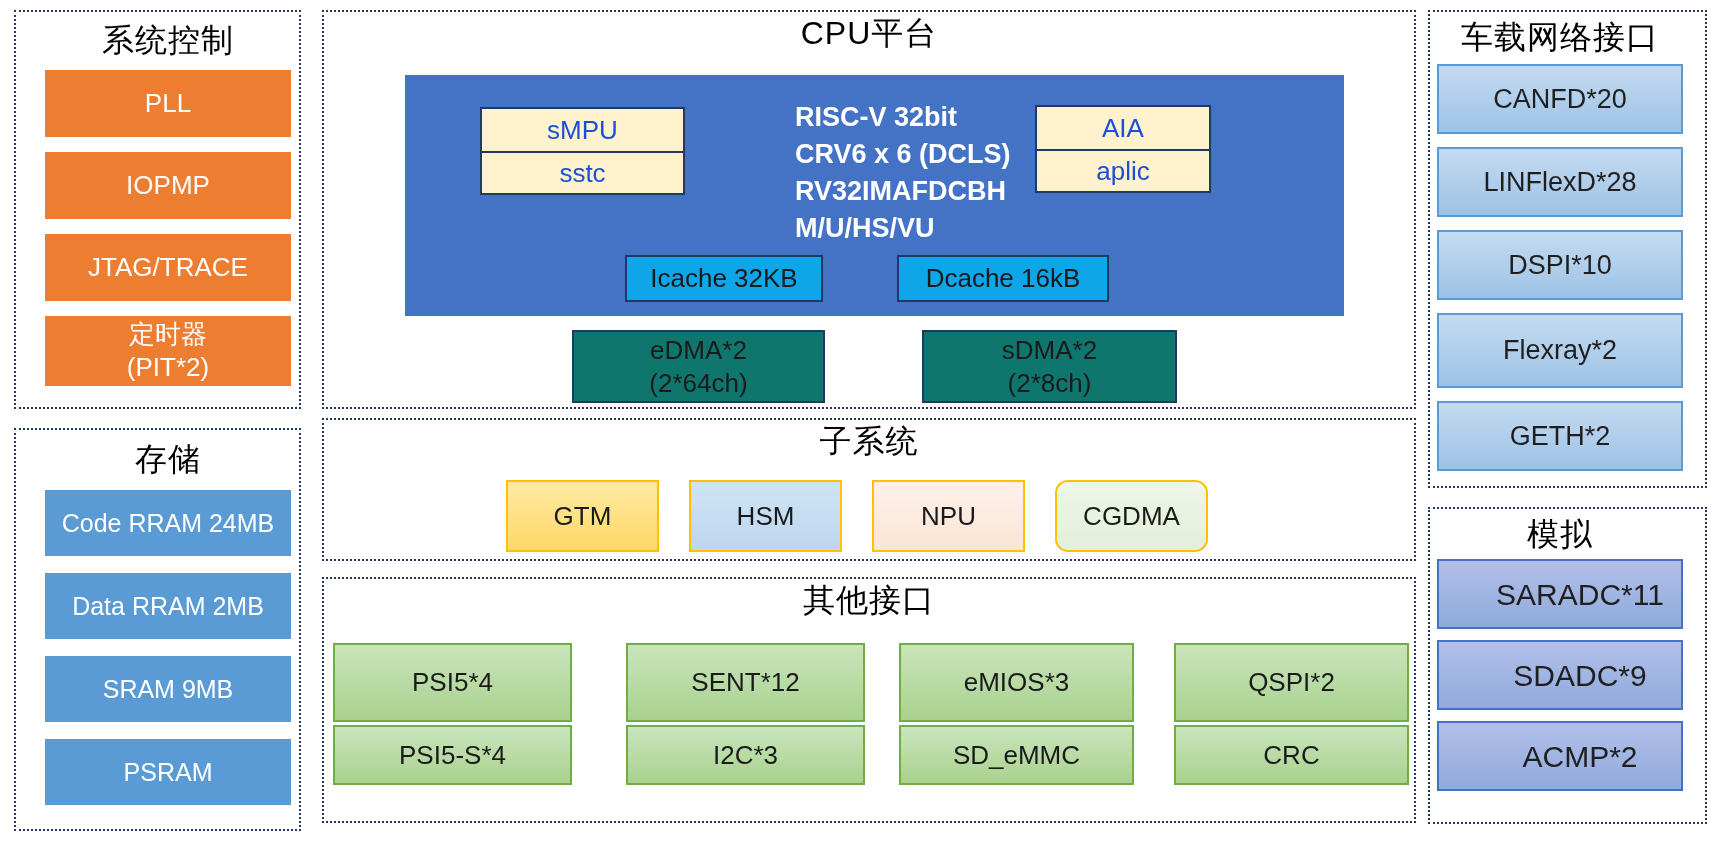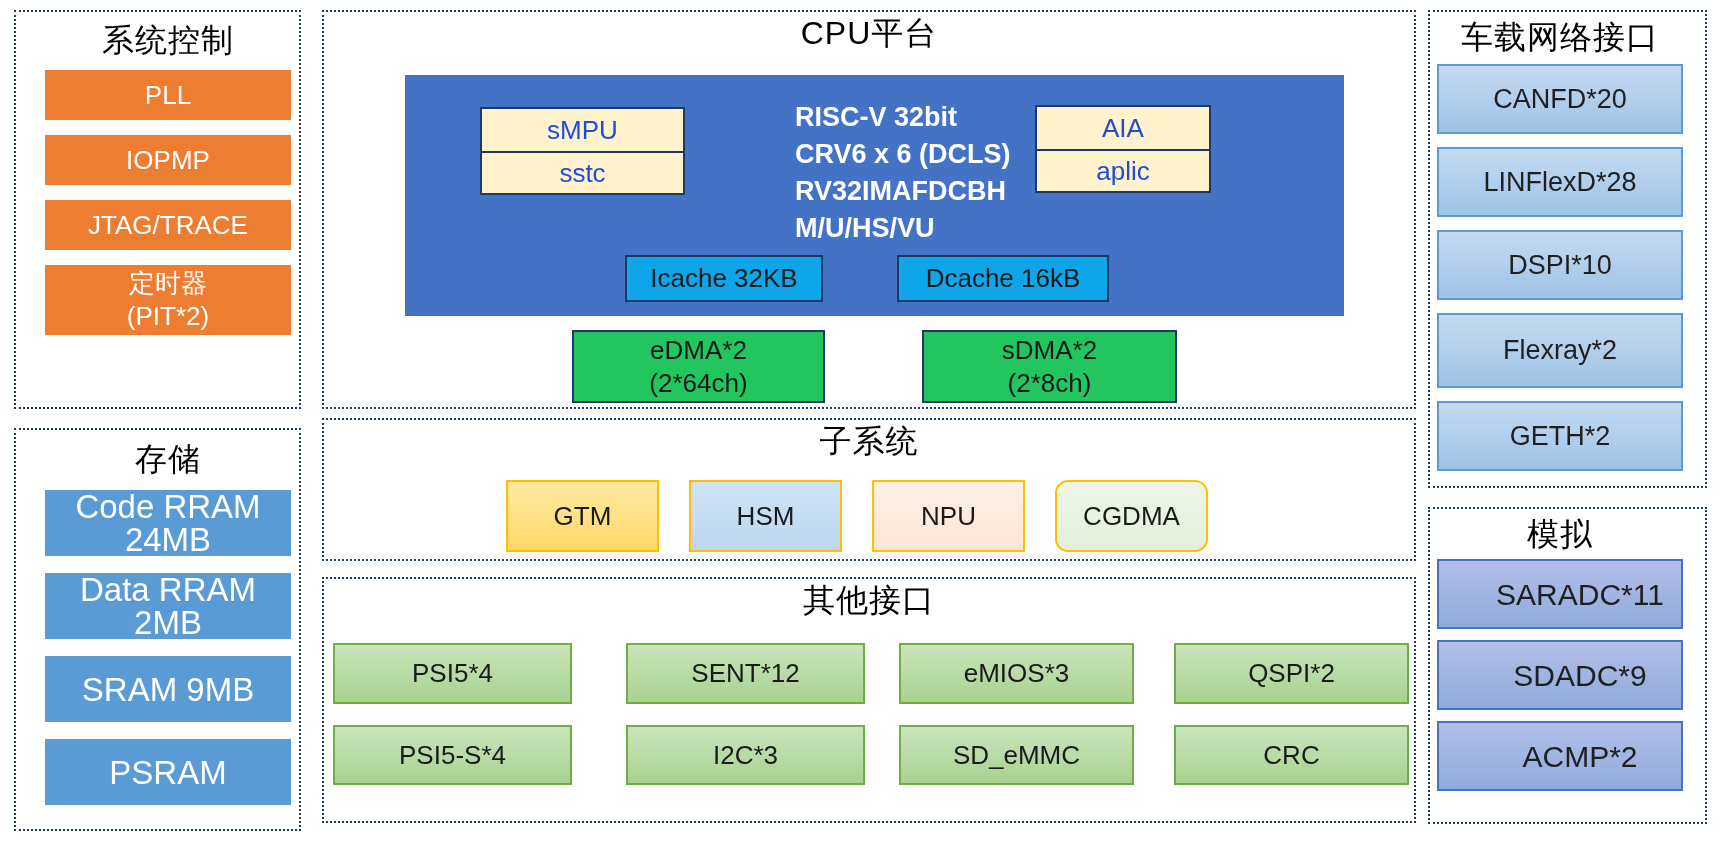--- a/index.html
+++ b/index.html
@@ -12,47 +12,47 @@
   .ptitle { text-align:center; font-size:32px; color:#000; letter-spacing:1px; }
 
   
   .blk { display:flex; flex-direction:column; align-items:center; justify-content:center;
          text-align:center; font-size:26px; line-height:33px; }
   .blk .l2:empty { display:none; }
 
   
   .col-pad { padding:0 8px 0 29px; display:flex; flex-direction:column; }
   .col-pad .ptitle { height:58px; display:flex; align-items:center; justify-content:center; }
-  .orange { background:#ED7D31; color:#fff; height:50px; margin-bottom:15px; }
+  .orange { background:#ED7D31; color:#fff; height:67px; margin-bottom:15px; }
   .orange.tall { height:70px; }
-  .blue-mem { background:#5B9BD5; color:#fff; height:66px; margin-bottom:17px; font-size:33px; }
+  .blue-mem { background:#5B9BD5; color:#fff; height:66px; margin-bottom:17px; font-size:25px; }
   .cpu-core { position:absolute; left:81px; top:63px; width:939px; height:241px; background:#4472C4; }
   .stack { position:absolute; border:2px solid #1F3864; background:#FFF2CC; }
   .stack .row { height:42px; display:flex; align-items:center; justify-content:center;
                 font-size:26px; color:#1d4ed8; }
   .stack .row + .row { border-top:2px solid #1F3864; }
   .stack-mpu { left:75px; top:32px; width:205px; }
   .stack-aia { left:630px; top:30px; width:176px; }
   .core-text { position:absolute; left:390px; top:24px; width:340px;
                color:#fff; font-weight:bold; font-size:27px; line-height:37px; }
   .cache { position:absolute; background:#0ea5e9; border:2px solid #1F3864; height:47px;
            display:flex; align-items:center; justify-content:center; font-size:26px; color:#1a1a1a; }
   .cache-i { left:220px; top:180px; width:198px; }
   .cache-d { left:492px; top:180px; width:212px; }
-  .dma { position:absolute; top:318px; height:73px; background:#22c55e; border:2px solid #1F3864;
+  .dma { position:absolute; top:318px; height:73px; background:#0f766e; border:2px solid #1F3864;
          color:#1a1a1a; }
   .dma1 { left:248px; width:253px; }
   .dma2 { left:598px; width:255px; }
   .subsys-row { position:absolute; left:182px; top:60px; display:flex; gap:30px; }
   .subsys-row .blk { width:153px; height:72px; border:2px solid #FFC000; color:#1a1a1a; }
   .c-gtm   { background:linear-gradient(180deg,#ffe9a3,#FFD966); }
   .c-npu   { background:linear-gradient(180deg,#fdf1e8,#FBE5D6); }
   .c-hsm   { background:linear-gradient(180deg,#cfe3f5,#BDD7EE); }
   .c-cgdma { background:linear-gradient(180deg,#eef6e8,#E2EFDA);border-radius:13px; }
-  .green { position:absolute; height:61px; background:linear-gradient(180deg,#c9e5bc,#A9D18E);
+  .green { position:absolute; height:79px; background:linear-gradient(180deg,#c9e5bc,#A9D18E);
            border:2px solid #70AD47; color:#1a1a1a; }
   .g-r1 { top:64px; }
   .g-r2 { top:146px; height:60px; }
   .g-c1 { left:9px;   width:239px; }
   .g-c2 { left:302px; width:239px; }
   .g-c3 { left:575px; width:235px; }
   .g-c4 { left:850px; width:235px; }
 
   
   .right-pad { padding:0 22px 0 7px; display:flex; flex-direction:column; }

